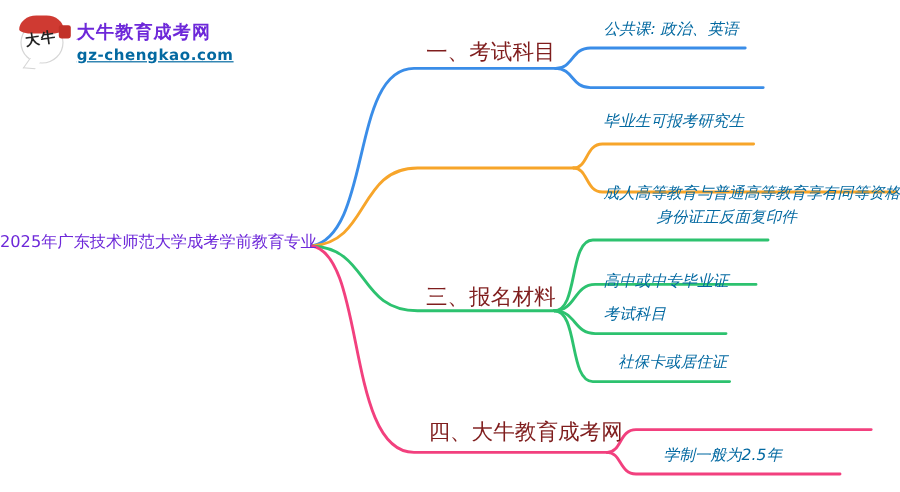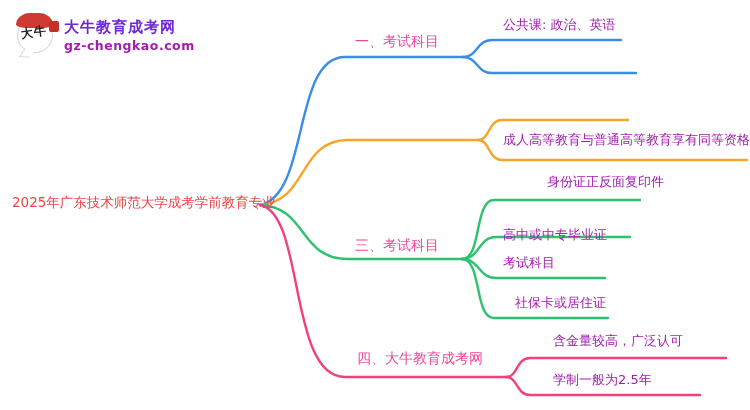--- a/index.html
+++ b/index.html
@@ -2,23 +2,23 @@
 <html><head>
 <meta charset="utf-8">
 <style>
   html,body{margin:0;padding:0;background:#fff;}
   .canvas{
     position:relative;width:750px;height:410px;background:#ffffff;overflow:hidden;
     font-family:"DejaVu Sans","Liberation Sans",sans-serif;
   }
   .lines{position:absolute;left:0;top:0;width:750px;height:410px;}
   .node{position:absolute;white-space:nowrap;color:#3d3d3d;line-height:1.25;}
-  .central{left:12px;top:194px;font-size:13.5px;font-weight:500;color:#ef4444;}
-  .branch-label{font-size:14px;color:#ec4899;}
-  .leaf-label{font-size:13px;color:#a21caf;}
+  .central{left:0;top:194px;font-size:13.5px;font-weight:500;color:#6d28d9;}
+  .branch-label{font-size:18px;color:#7f1d1d;}
+  .leaf-label{font-size:13px;color:#0369a1;font-style:italic;}
   
   .logo{position:absolute;left:16px;top:12px;display:flex;align-items:center;}
   .logo-icon{position:relative;width:42px;height:46px;}
   .bubble{
     position:absolute;left:1px;top:6px;width:34px;height:33px;background:#fff;
     border:1.5px solid #d6d6d6;border-radius:50%;
   }
   .bubble-tail{
     position:absolute;left:6px;top:36px;width:9px;height:9px;background:#fff;
     border-left:1.5px solid #d6d6d6;border-bottom:1.5px solid #d6d6d6;
@@ -71,32 +71,32 @@
   <div class="logo">
     <div class="logo-icon">
       <div class="bubble"></div>
       <div class="bubble-tail"></div>
       <div class="hat"></div>
       <div class="bubble-text">大牛</div>
       <div class="seal"></div>
     </div>
     <div class="logo-text">
       <div class="logo-title" style="color:#6d28d9;">大牛教育成考网</div>
-      <div class="logo-domain" style="color:#a21caf;">gz-chengkao.com</div>
+      <div class="logo-domain" style="color:#0369a1;text-decoration:underline;">gz-chengkao.com</div>
     </div>
   </div>
 
   <div class="node central">2025年广东技术师范大学成考学前教育专业</div>
 
   <div class="node branch-label" style="left:355px;top:33px;">一、考试科目</div>
-  <div class="node branch-label" style="left:355px;top:237px;">三、考试科目</div>
+  <div class="node branch-label" style="left:355px;top:237px;">三、报名材料</div>
   <div class="node branch-label" style="left:357px;top:350px;">四、大牛教育成考网</div>
 
   <div class="node leaf-label" style="left:503px;top:17px;">公共课: 政治、英语</div>
-  <div class="node leaf-label" style="left:503px;top:132px;">成人高等教育与普通高等教育享有同等资格</div>
+  <div class="node leaf-label" style="left:503px;top:94px;">毕业生可报考研究生</div>
+  <div class="node leaf-label" style="left:503px;top:154px;">成人高等教育与普通高等教育享有同等资格</div>
   <div class="node leaf-label" style="left:503px;top:174px;margin-left:44px;">身份证正反面复印件</div>
   <div class="node leaf-label" style="left:503px;top:227px;">高中或中专毕业证</div>
   <div class="node leaf-label" style="left:503px;top:255px;">考试科目</div>
   <div class="node leaf-label" style="left:503px;top:295px;margin-left:12px;">社保卡或居住证</div>
-  <div class="node leaf-label" style="left:553px;top:333px;">含金量较高，广泛认可</div>
   <div class="node leaf-label" style="left:553px;top:372px;">学制一般为2.5年</div>
 
 </div>
 
 </body></html>

